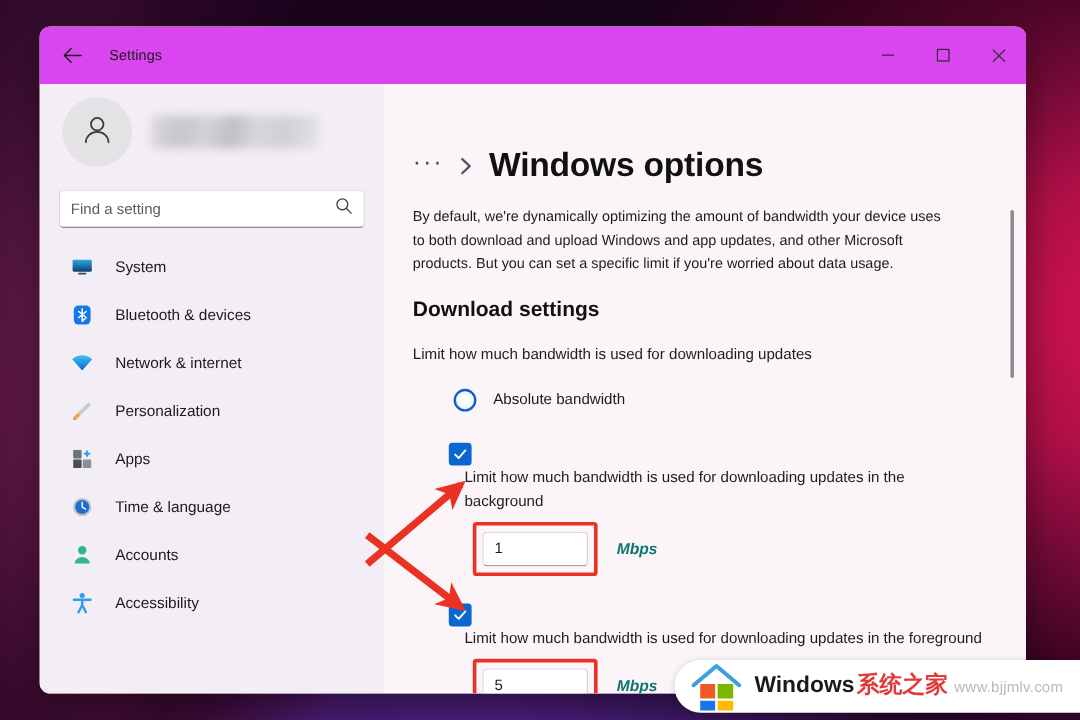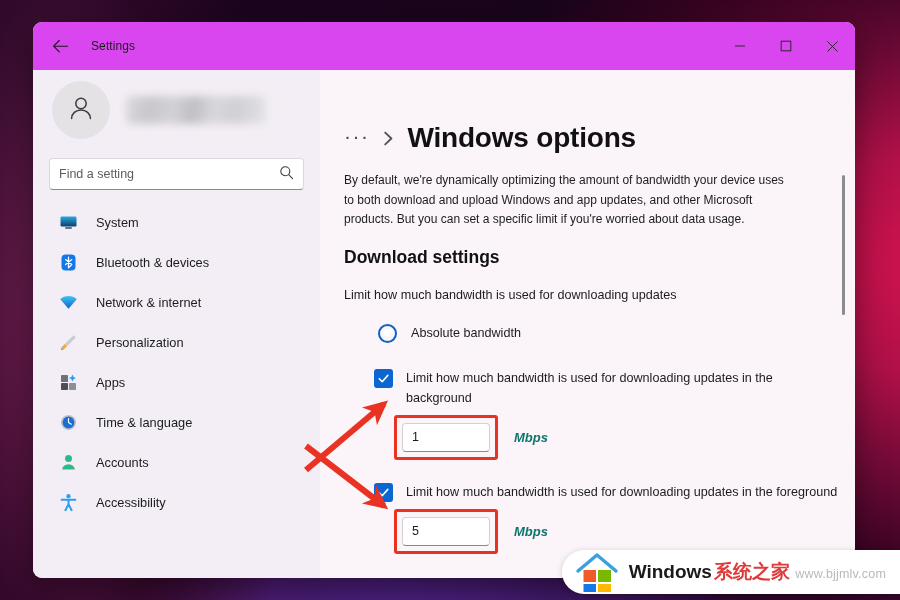--- a/index.html
+++ b/index.html
@@ -229,21 +229,21 @@
     margin: -4px 0 0 -4px;
     border-radius: 50%;
     background: #ffffff;
   }
   .radio-label { margin-left: 14px; font-size: 12.6px; color: #1c1c20; }
 
   .opt-block { margin-left: 30px; }
   .opt-block.first { margin-top: 25px; }
   .opt-block.second { margin-top: 22px; }
 
-  .cb-row { display: flex; align-items: flex-start; }
+  .cb-row { display: flex; align-items: flex-start; flex-direction: column; }
   .checkbox {
     width: 19px; height: 19px;
     flex: 0 0 19px;
     background: #0a66d1;
     border-radius: 3px;
     display: flex; align-items: center; justify-content: center;
     margin-top: 1px;
   }
   .cb-label {
     margin-left: 13px;

